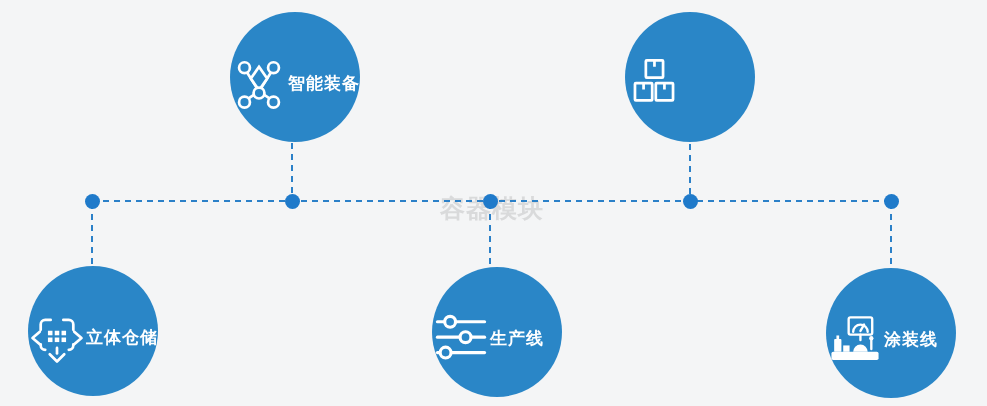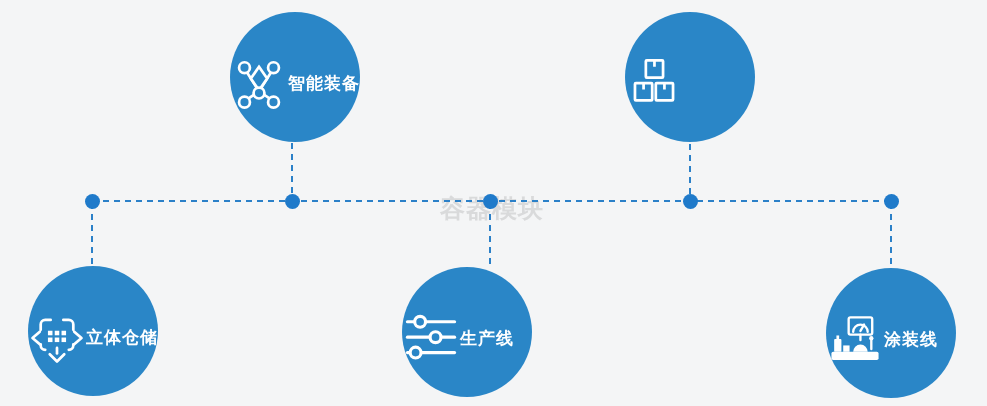--- a/index.html
+++ b/index.html
@@ -110,21 +110,21 @@
         <rect x="29.5" y="24" width="5" height="5"></rect>
         <rect x="37" y="24" width="5" height="5"></rect>
         <rect x="22" y="31.5" width="5" height="5"></rect>
         <rect x="29.5" y="31.5" width="5" height="5"></rect>
         <rect x="37" y="31.5" width="5" height="5"></rect>
       </g>
     </svg>
     <div class="label">立体仓储</div>
   </div>
 
-  <div class="bubble" style="left:402px;top:267px;text-align:right;">
+  <div class="bubble" style="left:432px;top:267px;text-align:right;">
     <svg viewBox="0 0 64 64">
       <g class="stroke-w" stroke-width="3.5" stroke-linecap="round">
         <line x1="6" y1="13" x2="58" y2="13"></line>
         <line x1="6" y1="30" x2="58" y2="30"></line>
         <line x1="6" y1="47" x2="58" y2="47"></line>
       </g>
       <g class="node-fill" stroke="#ffffff" stroke-width="3.5">
         <circle cx="20" cy="13" r="6"></circle>
         <circle cx="37" cy="30" r="6"></circle>
         <circle cx="15" cy="47" r="6"></circle>

